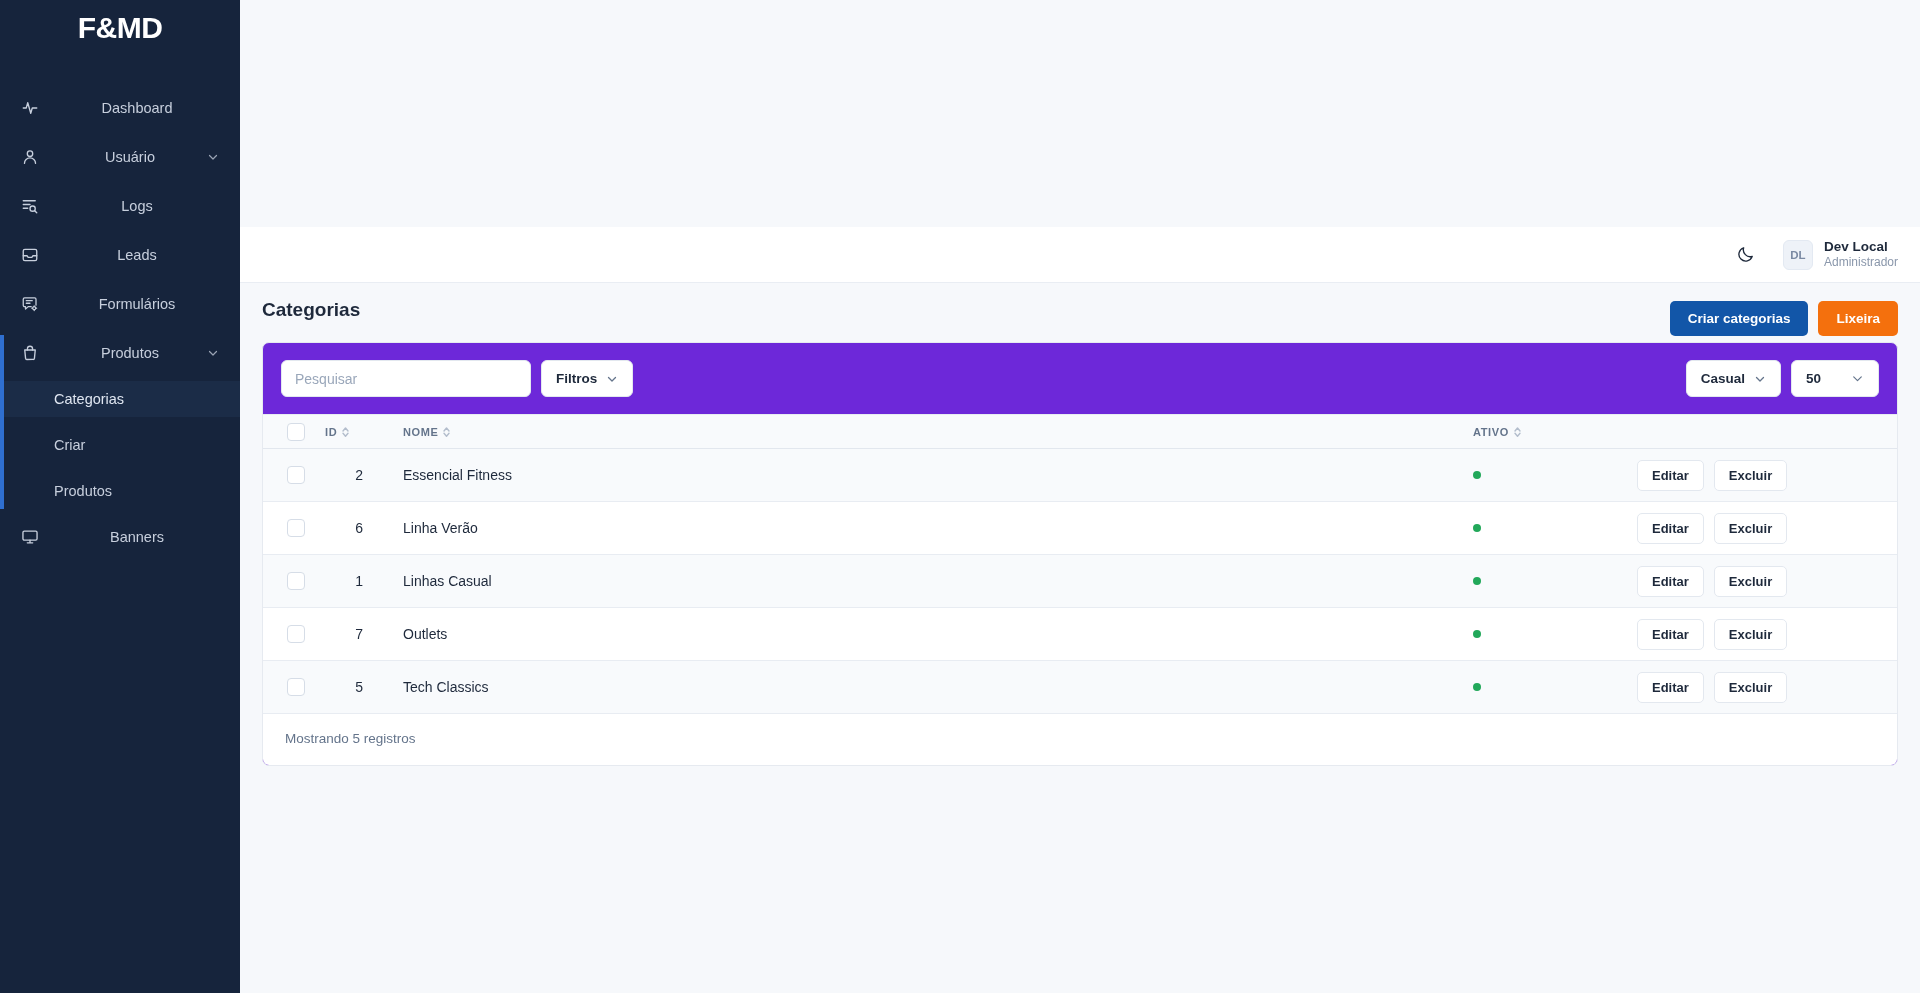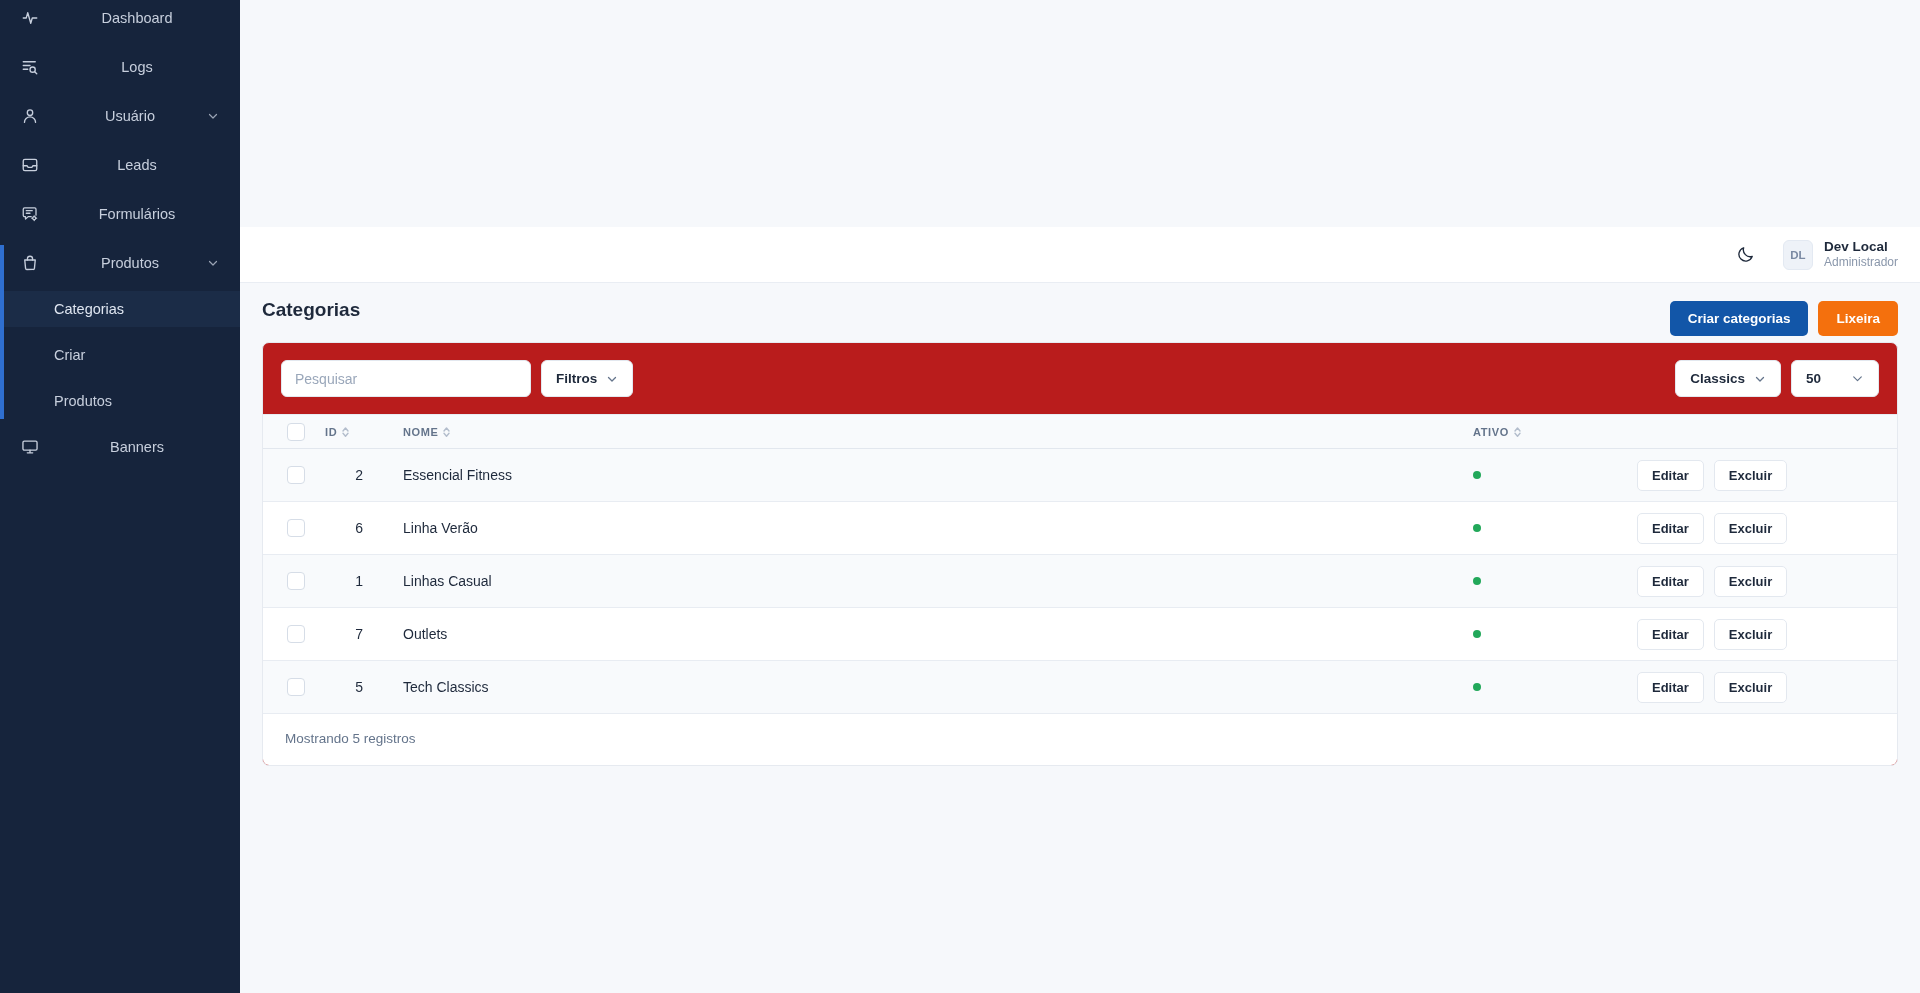--- a/index.html
+++ b/index.html
@@ -119,21 +119,21 @@
     border-radius: 5px;
     padding: 10px 18px;
     color: #ffffff;
     margin-top: 16px;
   }
   .btn-primary { background: #1256a8; }
   .btn-danger  { background: #f4700d; }
 
   .card {
     margin: 5px 22px 0 22px;
-    background: #b91c1c;
+    background: #6d28d9;
     border: 1px solid #e6eaf0;
     border-radius: 7px;
     overflow: hidden;
   }
   .card-toolbar {
     display: flex; align-items: center; justify-content: space-between;
     padding: 17px 18px;
   }
   .toolbar-left { display: flex; align-items: center; gap: 10px; }
   .toolbar-right { display: flex; align-items: center; gap: 10px; }
@@ -219,56 +219,57 @@
     font-size: 13.5px; color: #64748b;
     background: #ffffff;
   }
 </style>
 </head>
 <body>
 
 <div class="app">
 
   <aside class="sidebar">
+    <div class="brand">F&amp;MD</div>
 
     <nav class="nav">
 
       <div class="nav-item">
         <span class="ico">
           <svg viewBox="0 0 24 24" fill="none" stroke="currentColor" stroke-width="1.8" stroke-linecap="round" stroke-linejoin="round">
               <path d="M3 12h4l2-7 4 14 2-7h6"></path>
             </svg>
         </span>
         <span class="nav-label">Dashboard</span>
+      </div>
+
+      <div class="nav-item">
+        <span class="ico">
+          <svg viewBox="0 0 24 24" fill="none" stroke="currentColor" stroke-width="1.8" stroke-linecap="round" stroke-linejoin="round">
+              <circle cx="12" cy="7.5" r="3.6"></circle>
+              <path d="M4.6 20.5a7.4 7.4 0 0 1 14.8 0"></path>
+            </svg>
+        </span>
+        <span class="nav-label">Usuário</span>
+        <span class="chev">
+          <svg viewBox="0 0 24 24" fill="none" stroke="currentColor" stroke-width="2.4" stroke-linecap="round" stroke-linejoin="round">
+              <path d="M5 9l7 7 7-7"></path>
+            </svg>
+        </span>
       </div>
 
       <div class="nav-item">
         <span class="ico">
           <svg viewBox="0 0 24 24" fill="none" stroke="currentColor" stroke-width="1.8" stroke-linecap="round" stroke-linejoin="round">
               <path d="M3 5h16M3 10h9M3 15h6"></path>
               <circle cx="15.5" cy="15.5" r="3.5"></circle>
               <path d="M18.2 18.2L21 21"></path>
             </svg>
         </span>
         <span class="nav-label">Logs</span>
-      </div>
-
-      <div class="nav-item">
-        <span class="ico">
-          <svg viewBox="0 0 24 24" fill="none" stroke="currentColor" stroke-width="1.8" stroke-linecap="round" stroke-linejoin="round">
-              <circle cx="12" cy="7.5" r="3.6"></circle>
-              <path d="M4.6 20.5a7.4 7.4 0 0 1 14.8 0"></path>
-            </svg>
-        </span>
-        <span class="nav-label">Usuário</span>
-        <span class="chev">
-          <svg viewBox="0 0 24 24" fill="none" stroke="currentColor" stroke-width="2.4" stroke-linecap="round" stroke-linejoin="round">
-              <path d="M5 9l7 7 7-7"></path>
-            </svg>
-        </span>
       </div>
 
       <div class="nav-item">
         <span class="ico">
           <svg viewBox="0 0 24 24" fill="none" stroke="currentColor" stroke-width="1.8" stroke-linecap="round" stroke-linejoin="round">
               <rect x="3" y="4.5" width="18" height="15" rx="2.2"></rect>
               <path d="M3 13h5l1.6 2.2h4.8L16 13h5"></path>
             </svg>
         </span>
         <span class="nav-label">Leads</span>
@@ -360,21 +361,21 @@
             <span>Filtros</span>
             <span class="chev-d">
               <svg viewBox="0 0 24 24" fill="none" stroke="currentColor" stroke-width="2.6" stroke-linecap="round" stroke-linejoin="round">
                   <path d="M5 9l7 7 7-7"></path>
                 </svg>
             </span>
           </button>
         </div>
         <div class="toolbar-right">
           <button class="ctrl-btn">
-            <span>Classics</span>
+            <span>Casual</span>
             <span class="chev-d">
               <svg viewBox="0 0 24 24" fill="none" stroke="currentColor" stroke-width="2.6" stroke-linecap="round" stroke-linejoin="round">
                   <path d="M5 9l7 7 7-7"></path>
                 </svg>
             </span>
           </button>
           <button class="ctrl-btn wide">
             <span>50</span>
             <span class="chev-d">
               <svg viewBox="0 0 24 24" fill="none" stroke="currentColor" stroke-width="2.2" stroke-linecap="round" stroke-linejoin="round">

